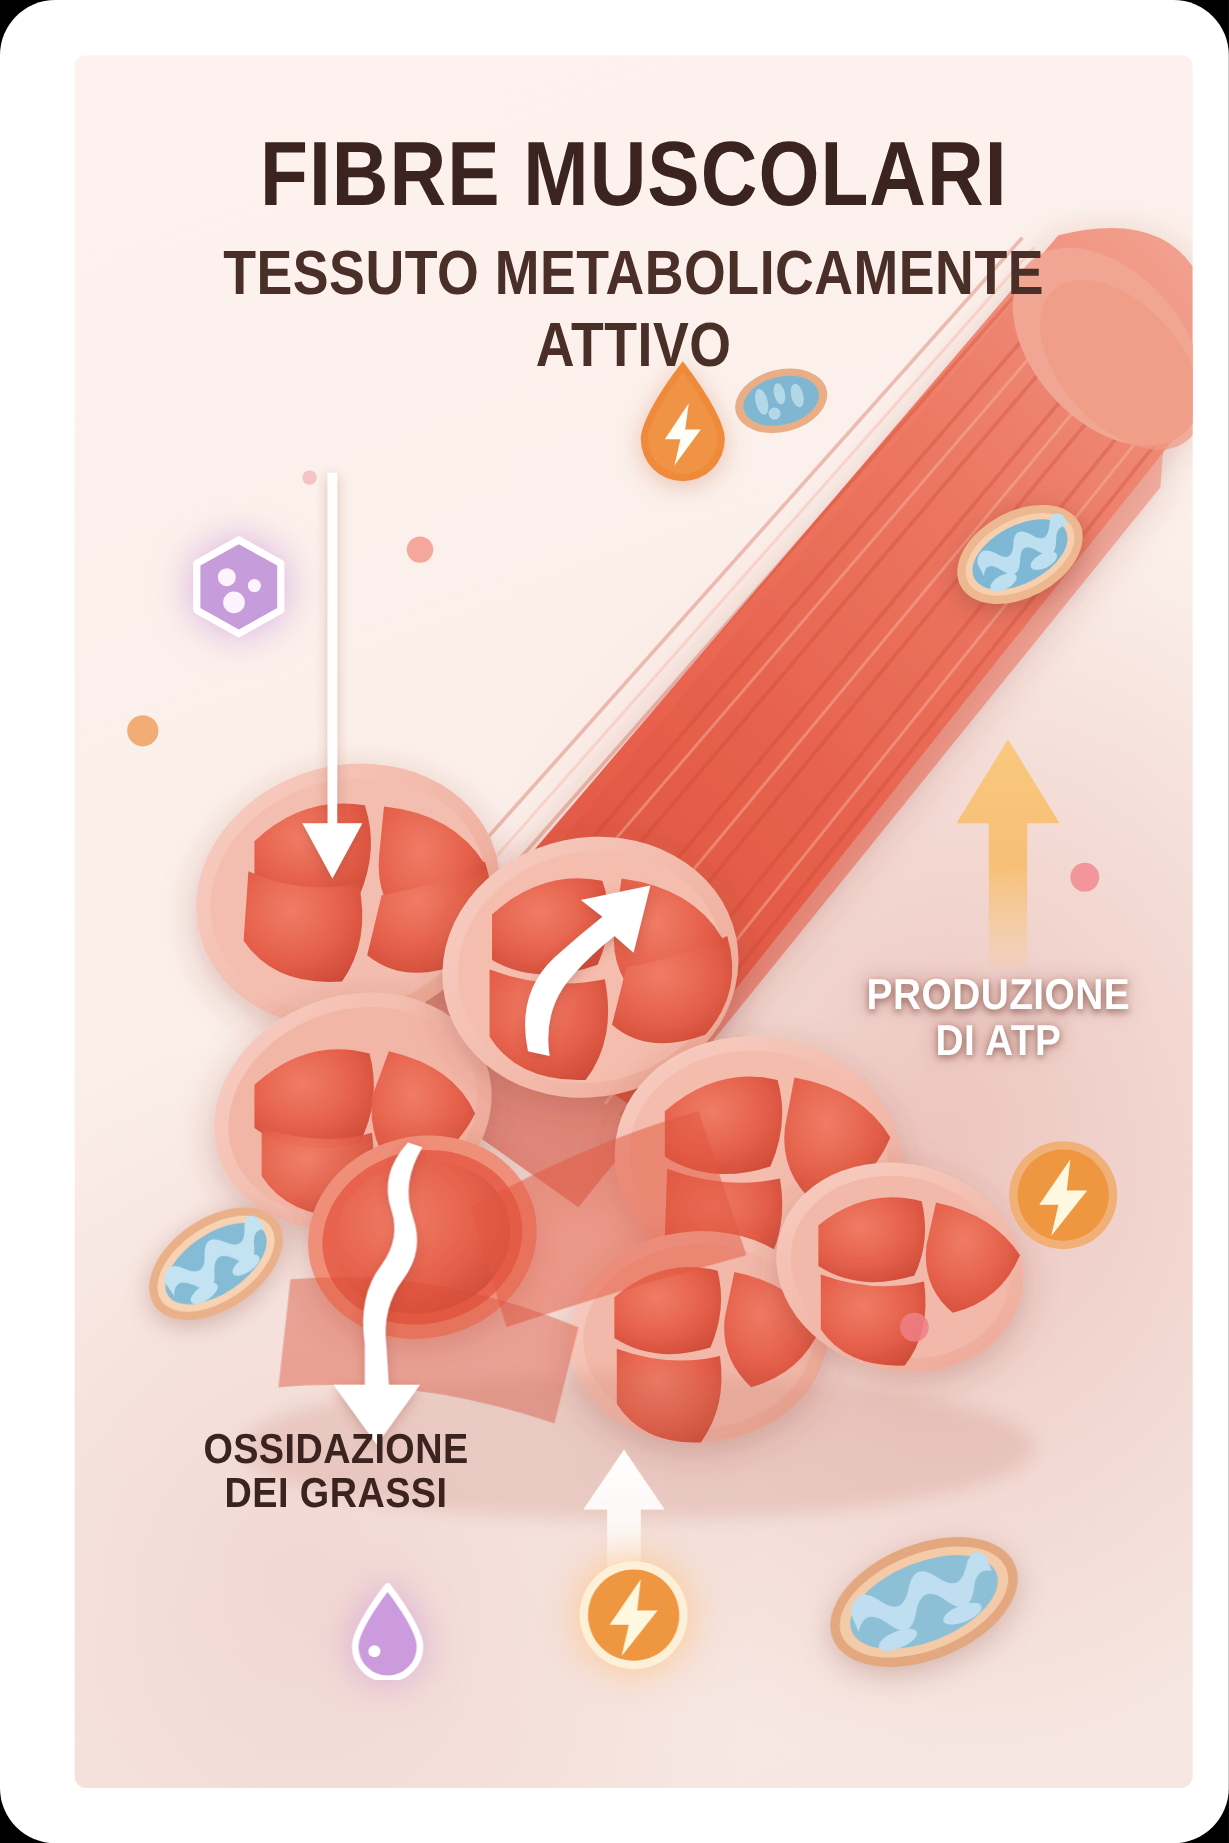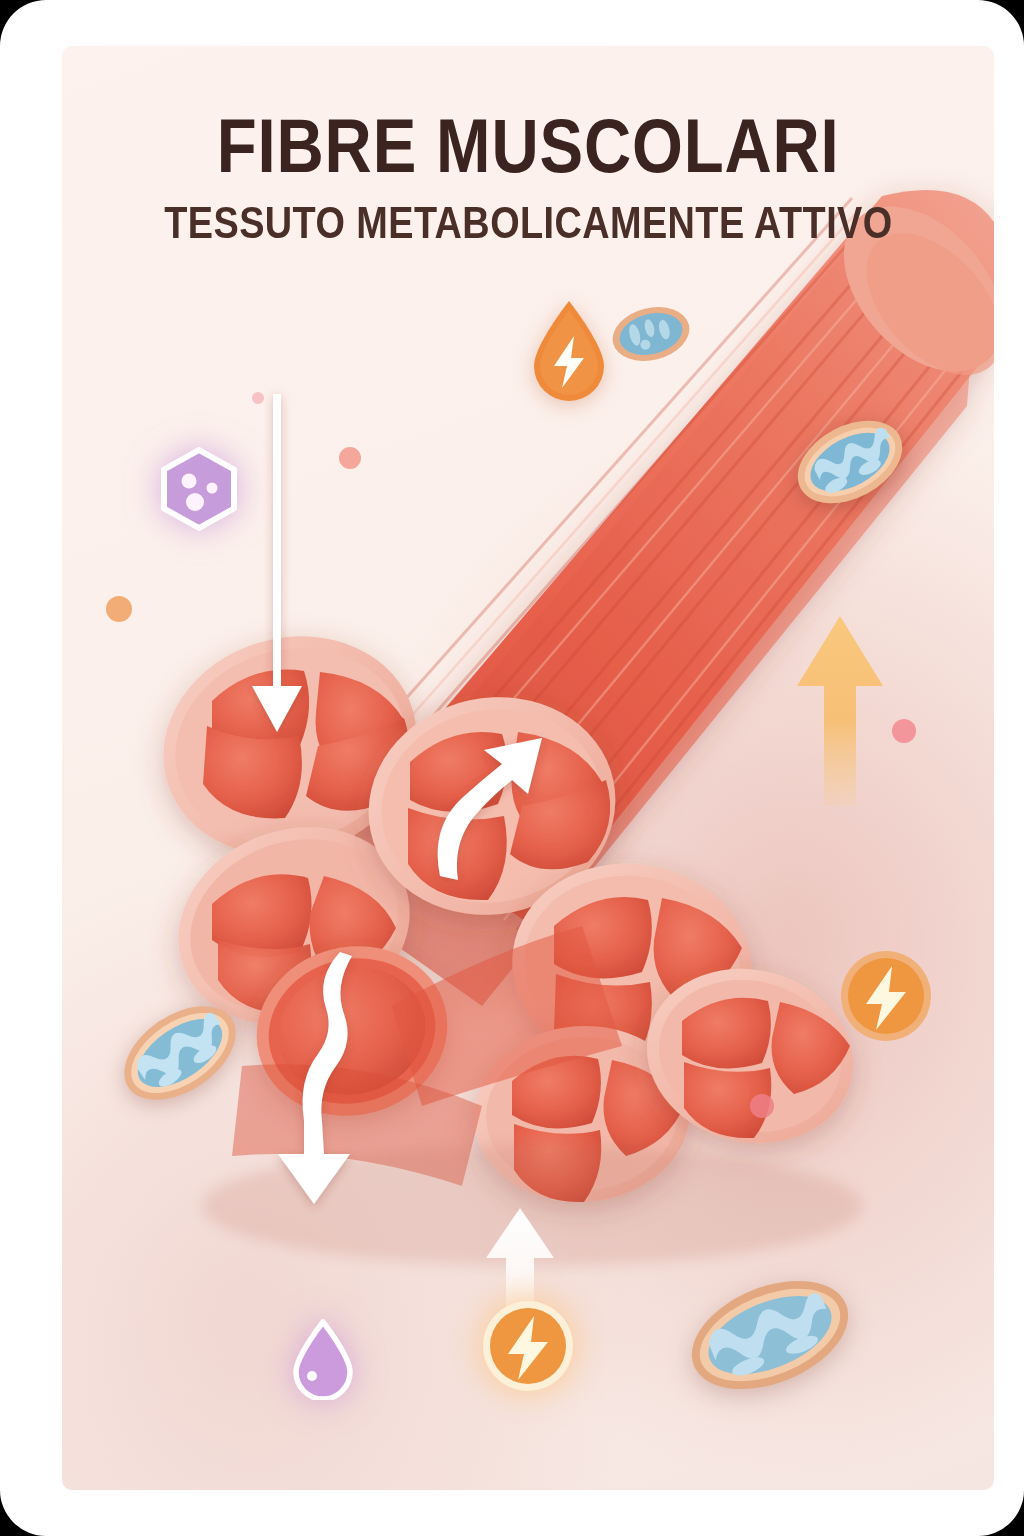--- a/index.html
+++ b/index.html
@@ -25,21 +25,21 @@
        font-weight:700;letter-spacing:.4px;
        font-family:"Liberation Sans Narrow","Liberation Sans",sans-serif;
        color:#3b2420;white-space:nowrap;}
   .lbl span{display:block;transform:scaleX(.90);transform-origin:center;}
 
   #title{position:absolute;left:0;right:0;top:56px;text-align:center;
          font-size:76px;font-weight:700;color:#3b2420;letter-spacing:1px;
          font-family:"Liberation Sans Narrow","Liberation Sans",sans-serif;}
   #title span{display:inline-block;transform:scaleX(.86);}
   #subtitle{position:absolute;left:0;right:0;top:152px;text-align:center;
-            font-size:44px;font-weight:700;color:#4a2e28;letter-spacing:.5px;
+            font-size:52px;font-weight:700;color:#4a2e28;letter-spacing:.5px;
             font-family:"Liberation Sans Narrow","Liberation Sans",sans-serif;}
   #subtitle span{display:inline-block;transform:scaleX(.86);}
 
   #lbl-glucose{left:42px;top:258px;width:340px;font-size:35px;}
   #lbl-fat{left:58px;top:1143px;width:320px;font-size:35px;}
   #lbl-mito{left:578px;top:1140px;width:320px;font-size:37px;}
   #lbl-atp{left:630px;top:764px;width:280px;font-size:36px;color:#ffffff;
            text-shadow:0 2px 7px rgba(90,35,25,.55),0 0 18px rgba(120,50,35,.35);}
 
   
@@ -315,17 +315,25 @@
     </div>
 
     <div id="title">
       <span>FIBRE MUSCOLARI</span>
     </div>
     <div id="subtitle">
       <span>TESSUTO METABOLICAMENTE ATTIVO</span>
     </div>
 
 
-
+    <div class="lbl" id="lbl-atp">
+      <span>PRODUZIONE</span>
+      <span>DI ATP</span>
+    </div>
+
+    <div class="lbl" id="lbl-fat">
+      <span>OSSIDAZIONE</span>
+      <span>DEI GRASSI</span>
+    </div>
 
 
   </div>
 </div>
 
 </body></html>

